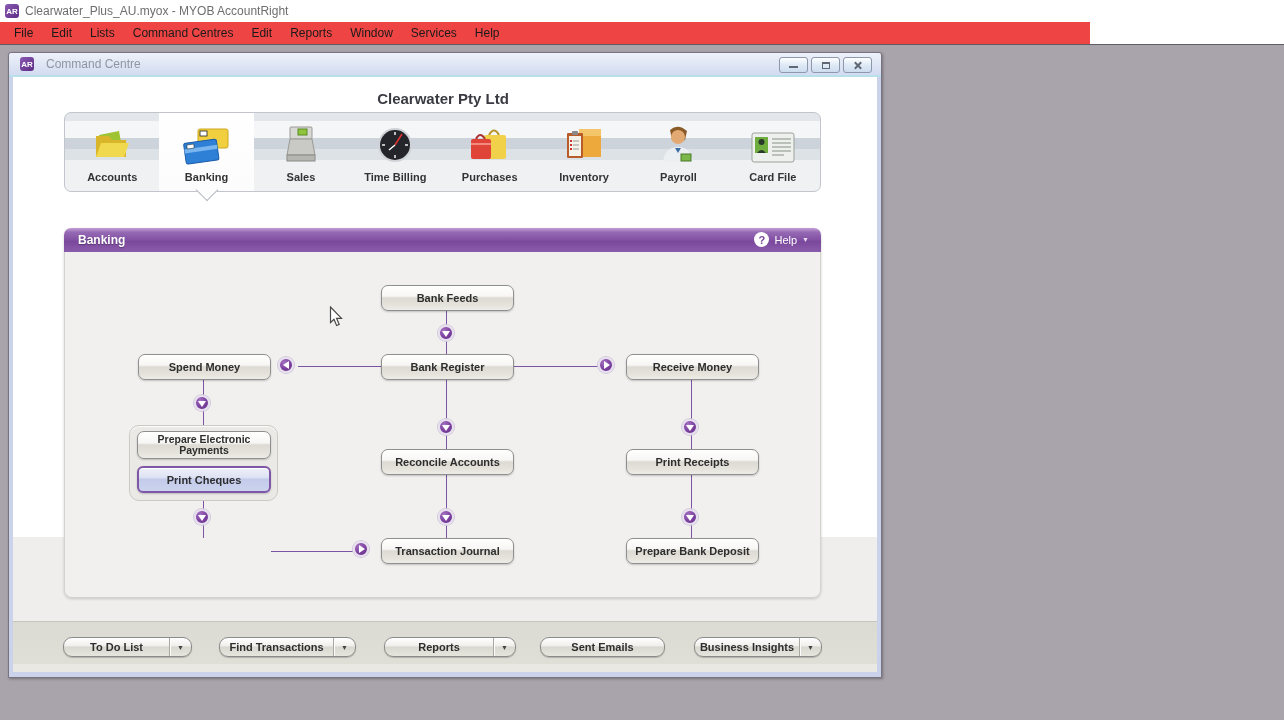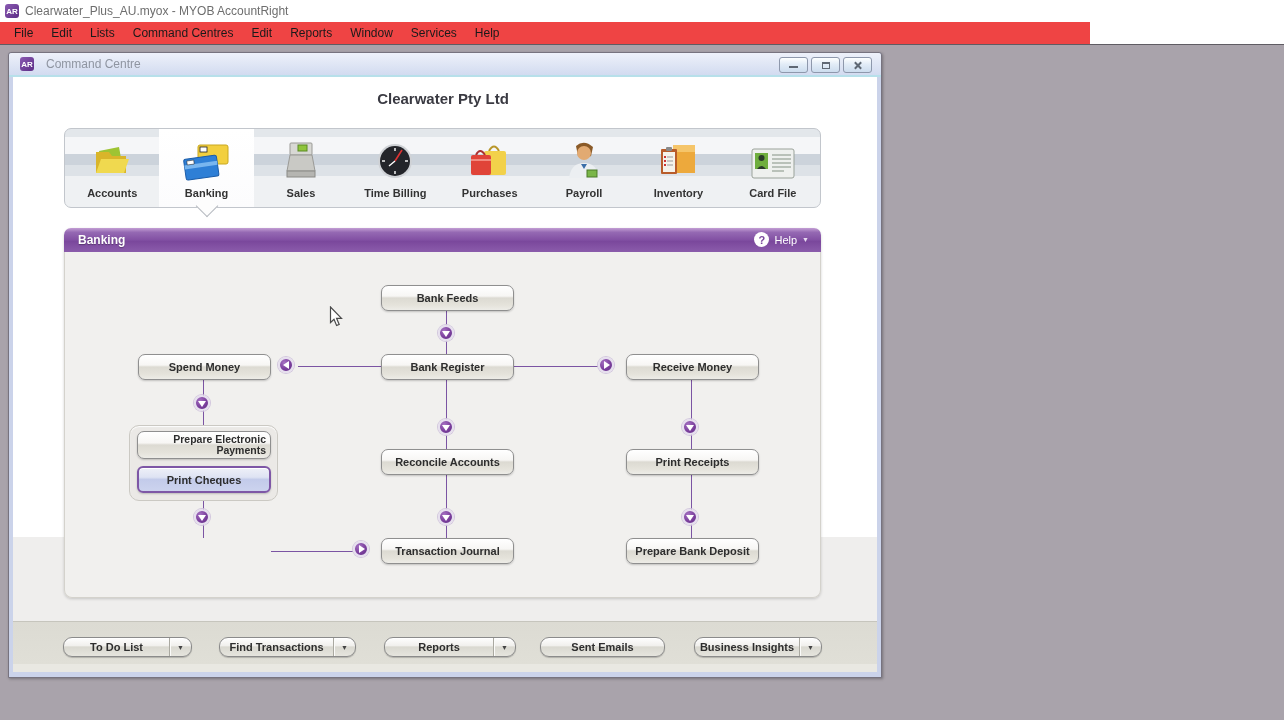--- a/index.html
+++ b/index.html
@@ -29,21 +29,21 @@
   .glyph-close { position: absolute; left: 13px; top: 3px; width: 2px; height: 9px; }
   .glyph-close::before, .glyph-close::after { content: ''; position: absolute; left: 0; top: 0; width: 2px; height: 9px; background: #5f6874; }
   .glyph-close::before { transform: rotate(45deg); }
   .glyph-close::after { transform: rotate(-45deg); }
 
   .cc-content { position: relative; margin: 0 4px 4px 4px; height: 595px; background: #fff; overflow: hidden; padding-left: 28px; }
 
   .company-title { position: absolute; top: 13px; left: 0; width: 860px; text-align: center; font-size: 15px; font-weight: bold; color: #3a3a42; }
 
   
-  .module-band { position: absolute; left: 51px; top: 51px; width: 757px; height: 80px; border: 1px solid #c2c6cc; border-radius: 7px;
+  .module-band { position: absolute; left: 51px; top: 35px; width: 757px; height: 80px; border: 1px solid #c2c6cc; border-radius: 7px;
     background: linear-gradient(180deg,#e3e7eb 0%, #e3e7eb 10%, #f5f6f8 10%, #f5f6f8 32%, #ccd3db 32%, #ccd3db 46%, #dde2e7 46%, #dde2e7 60%, #eff1f3 60%, #eff1f3 100%);
     display: flex; }
   .module { position: relative; flex: 1; display: flex; flex-direction: column; align-items: center; cursor: pointer; }
   .module .mod-icon { height: 56px; display: flex; align-items: flex-end; justify-content: center; padding-top: 6px; }
   .module .mod-label { font-size: 11px; font-weight: bold; color: #333; margin-top: 2px; }
   .module.selected { background: linear-gradient(#ffffff,#fcfcfd); }
   .module.selected::after { content: ''; position: absolute; left: 50%; bottom: -7px; width: 15px; height: 15px; transform: translateX(-50%) rotate(45deg); background: #fdfdfd; border-right: 1px solid #b6bac0; border-bottom: 1px solid #b6bac0; z-index: 5; }
 
   
   .lower-band   { position: absolute; left: 0; top: 460px; width: 866px; height: 84px; background: #efeeed; }
@@ -60,21 +60,21 @@
   .panel-help .help-label { color: #fff; font-size: 11px; }
   .panel-help .caret { color: #e8dcf0; font-size: 7px; }
   .panel-body { position: relative; height: 346px; background: #f1f0ee; border: 1px solid #d4d2cc; border-top: none; border-radius: 0 0 8px 8px; }
 
   
   .flow-btn { position: absolute; width: 133px; height: 26px; border: 1px solid #8f8f8f; border-radius: 7px;
     background: linear-gradient(180deg,#ffffff 0%, #f7f6f4 42%, #dcdad2 50%, #e5e3db 80%, #edece7 100%);
     box-shadow: 0 1px 2px rgba(0,0,0,.2), inset 0 1px 0 #fff;
     font-size: 11px; font-weight: bold; color: #2e2e2e; text-align: center;
     display: flex; align-items: center; justify-content: center; cursor: pointer; z-index: 2; }
-  .flow-btn.two-line { height: 28px; font-size: 10.5px; line-height: 11px; padding: 0 4px; text-align: right; }
+  .flow-btn.two-line { height: 28px; font-size: 10.5px; line-height: 11px; padding: 0 4px; }
   .flow-btn.highlighted { border: 2px solid #7e57a6; border-radius: 6px;
     background: linear-gradient(180deg,#eef0f8 0%, #dee3f3 40%, #c3cbea 50%, #ccd3ee 100%); }
 
   .flow-group { position: absolute; left: 64px; top: 173px; width: 149px; height: 76px; background: #ebe9e6; border: 1px solid #cbc9c3; border-radius: 10px; box-shadow: inset 0 1px 1px rgba(255,255,255,.9); z-index: 1; }
 
   
   .line { position: absolute; background: #7b54a3; z-index: 1; }
 
   
   .flow-arrow { position: absolute; width: 16px; height: 16px; border-radius: 50%;
@@ -200,32 +200,20 @@
             <div class="mod-icon">
               <svg width="46" height="46" viewBox="0 0 46 46">
                 <path d="M22 12 q5 -9 10 0" fill="none" stroke="#b8962a" stroke-width="2"></path>
                 <rect x="17" y="12" width="22" height="24" rx="2" fill="#f2d14a"></rect>
                 <path d="M9 16 q4 -8 9 0" fill="none" stroke="#a33" stroke-width="2"></path>
                 <rect x="4" y="16" width="20" height="20" rx="2" fill="#e04438"></rect>
                 <path d="M4 21 h20" stroke="#f28a7e" stroke-width="2"></path>
               </svg>
             </div>
             <div class="mod-label">Purchases</div>
-          </div>
-          <div class="module">
-            <div class="mod-icon">
-              <svg width="46" height="46" viewBox="0 0 46 46">
-                <path d="M15 7 q8 -7 17 1 l-2 9 q-8 4 -13 0 z" fill="#8a5a28"></path>
-                <circle cx="23" cy="14" r="7" fill="#e2aa72"></circle>
-                <path d="M8 39 q2 -15 15 -15 q13 0 15 15 z" fill="#eceff2"></path>
-                <path d="M20 25 l3 5 3 -5 z" fill="#3a6ea8"></path>
-                <rect x="26" y="31" width="10" height="7" fill="#7ab648" stroke="#4a7a28"></rect>
-              </svg>
-            </div>
-            <div class="mod-label">Payroll</div>
           </div>
           <div class="module">
             <div class="mod-icon">
               <svg width="46" height="46" viewBox="0 0 46 46">
                 <rect x="18" y="6" width="22" height="28" fill="#eda93c"></rect>
                 <rect x="18" y="6" width="22" height="7" fill="#f5c56a"></rect>
                 <rect x="6" y="10" width="16" height="25" rx="1" fill="#b85c2a"></rect>
                 <rect x="8" y="13" width="12" height="20" fill="#f5f2ea"></rect>
                 <rect x="11" y="8" width="6" height="4" rx="1" fill="#8a8a8a"></rect>
                 <g stroke="#999" stroke-width="1">
@@ -237,20 +225,32 @@
                     <rect x="9" y="17" width="2" height="2"></rect>
                     <rect x="9" y="21" width="2" height="2"></rect>
                     <rect x="9" y="25" width="2" height="2"></rect>
                   </g>
               </svg>
             </div>
             <div class="mod-label">Inventory</div>
           </div>
           <div class="module">
             <div class="mod-icon">
+              <svg width="46" height="46" viewBox="0 0 46 46">
+                <path d="M15 7 q8 -7 17 1 l-2 9 q-8 4 -13 0 z" fill="#8a5a28"></path>
+                <circle cx="23" cy="14" r="7" fill="#e2aa72"></circle>
+                <path d="M8 39 q2 -15 15 -15 q13 0 15 15 z" fill="#eceff2"></path>
+                <path d="M20 25 l3 5 3 -5 z" fill="#3a6ea8"></path>
+                <rect x="26" y="31" width="10" height="7" fill="#7ab648" stroke="#4a7a28"></rect>
+              </svg>
+            </div>
+            <div class="mod-label">Payroll</div>
+          </div>
+          <div class="module">
+            <div class="mod-icon">
               <svg width="50" height="42" viewBox="0 0 50 42">
                 <rect x="4" y="6" width="42" height="29" rx="2" fill="#eef0ee" stroke="#9aa29a"></rect>
                 <rect x="7" y="10" width="13" height="16" fill="#6fae3e"></rect>
                 <circle cx="13.5" cy="15" r="3" fill="#2a3a2a"></circle>
                 <path d="M9 26 q4.5 -6 9 0 z" fill="#2a3a2a"></path>
                 <g stroke="#b9c1b9" stroke-width="2">
                     <line x1="24" y1="12" x2="43" y2="12"></line>
                     <line x1="24" y1="16" x2="43" y2="16"></line>
                     <line x1="24" y1="20" x2="43" y2="20"></line>
                     <line x1="24" y1="24" x2="43" y2="24"></line>

